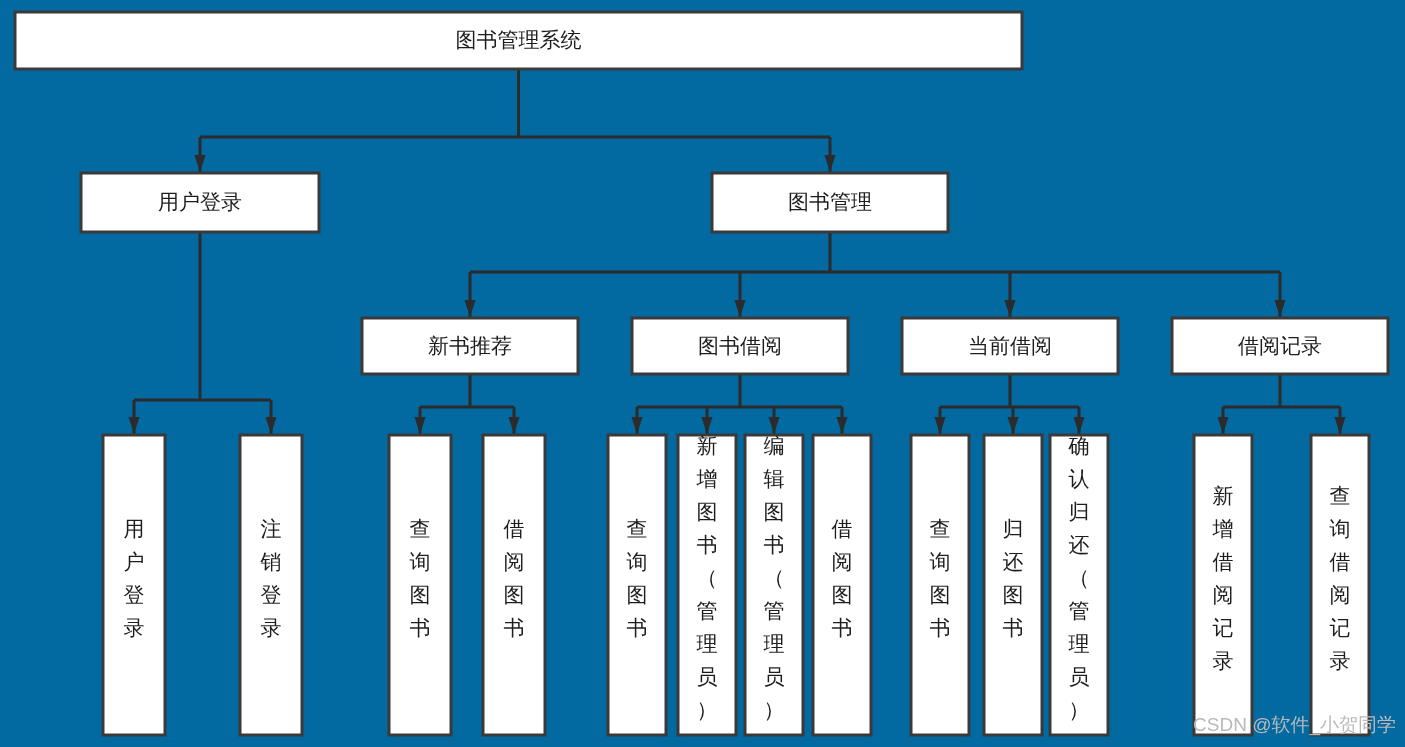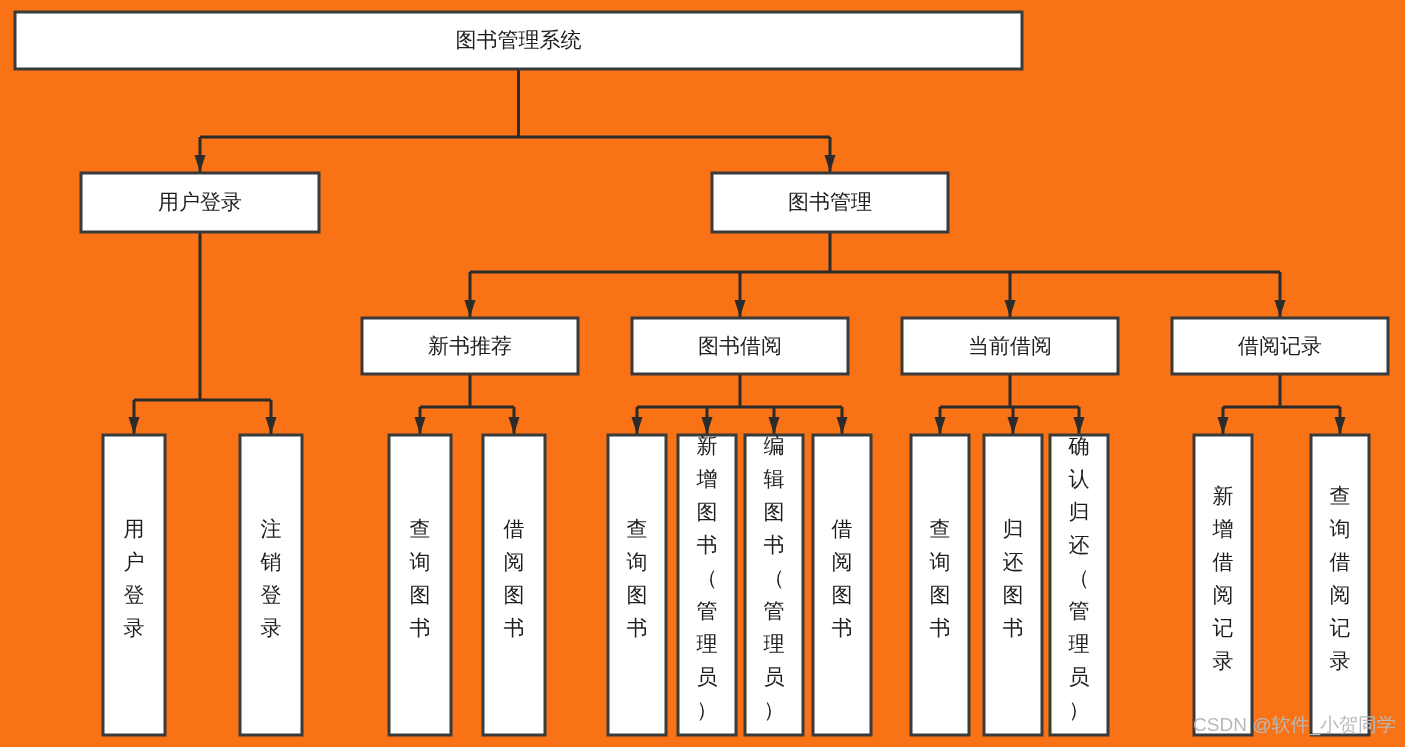--- a/index.html
+++ b/index.html
@@ -8,21 +8,21 @@
     padding: 0;
     background: #ffffff;
   }
   body {
     font-family: "Liberation Sans", "DejaVu Sans", sans-serif;
   }
   #diagram-root {
     position: relative;
     width: 1405px;
     height: 747px;
-    background: #f97316;
+    background: #0369a1;
     overflow: hidden;
   }
   svg.diagram-canvas {
     position: absolute;
     left: 0;
     top: 0;
     width: 1405px;
     height: 747px;
     display: block;
   }

